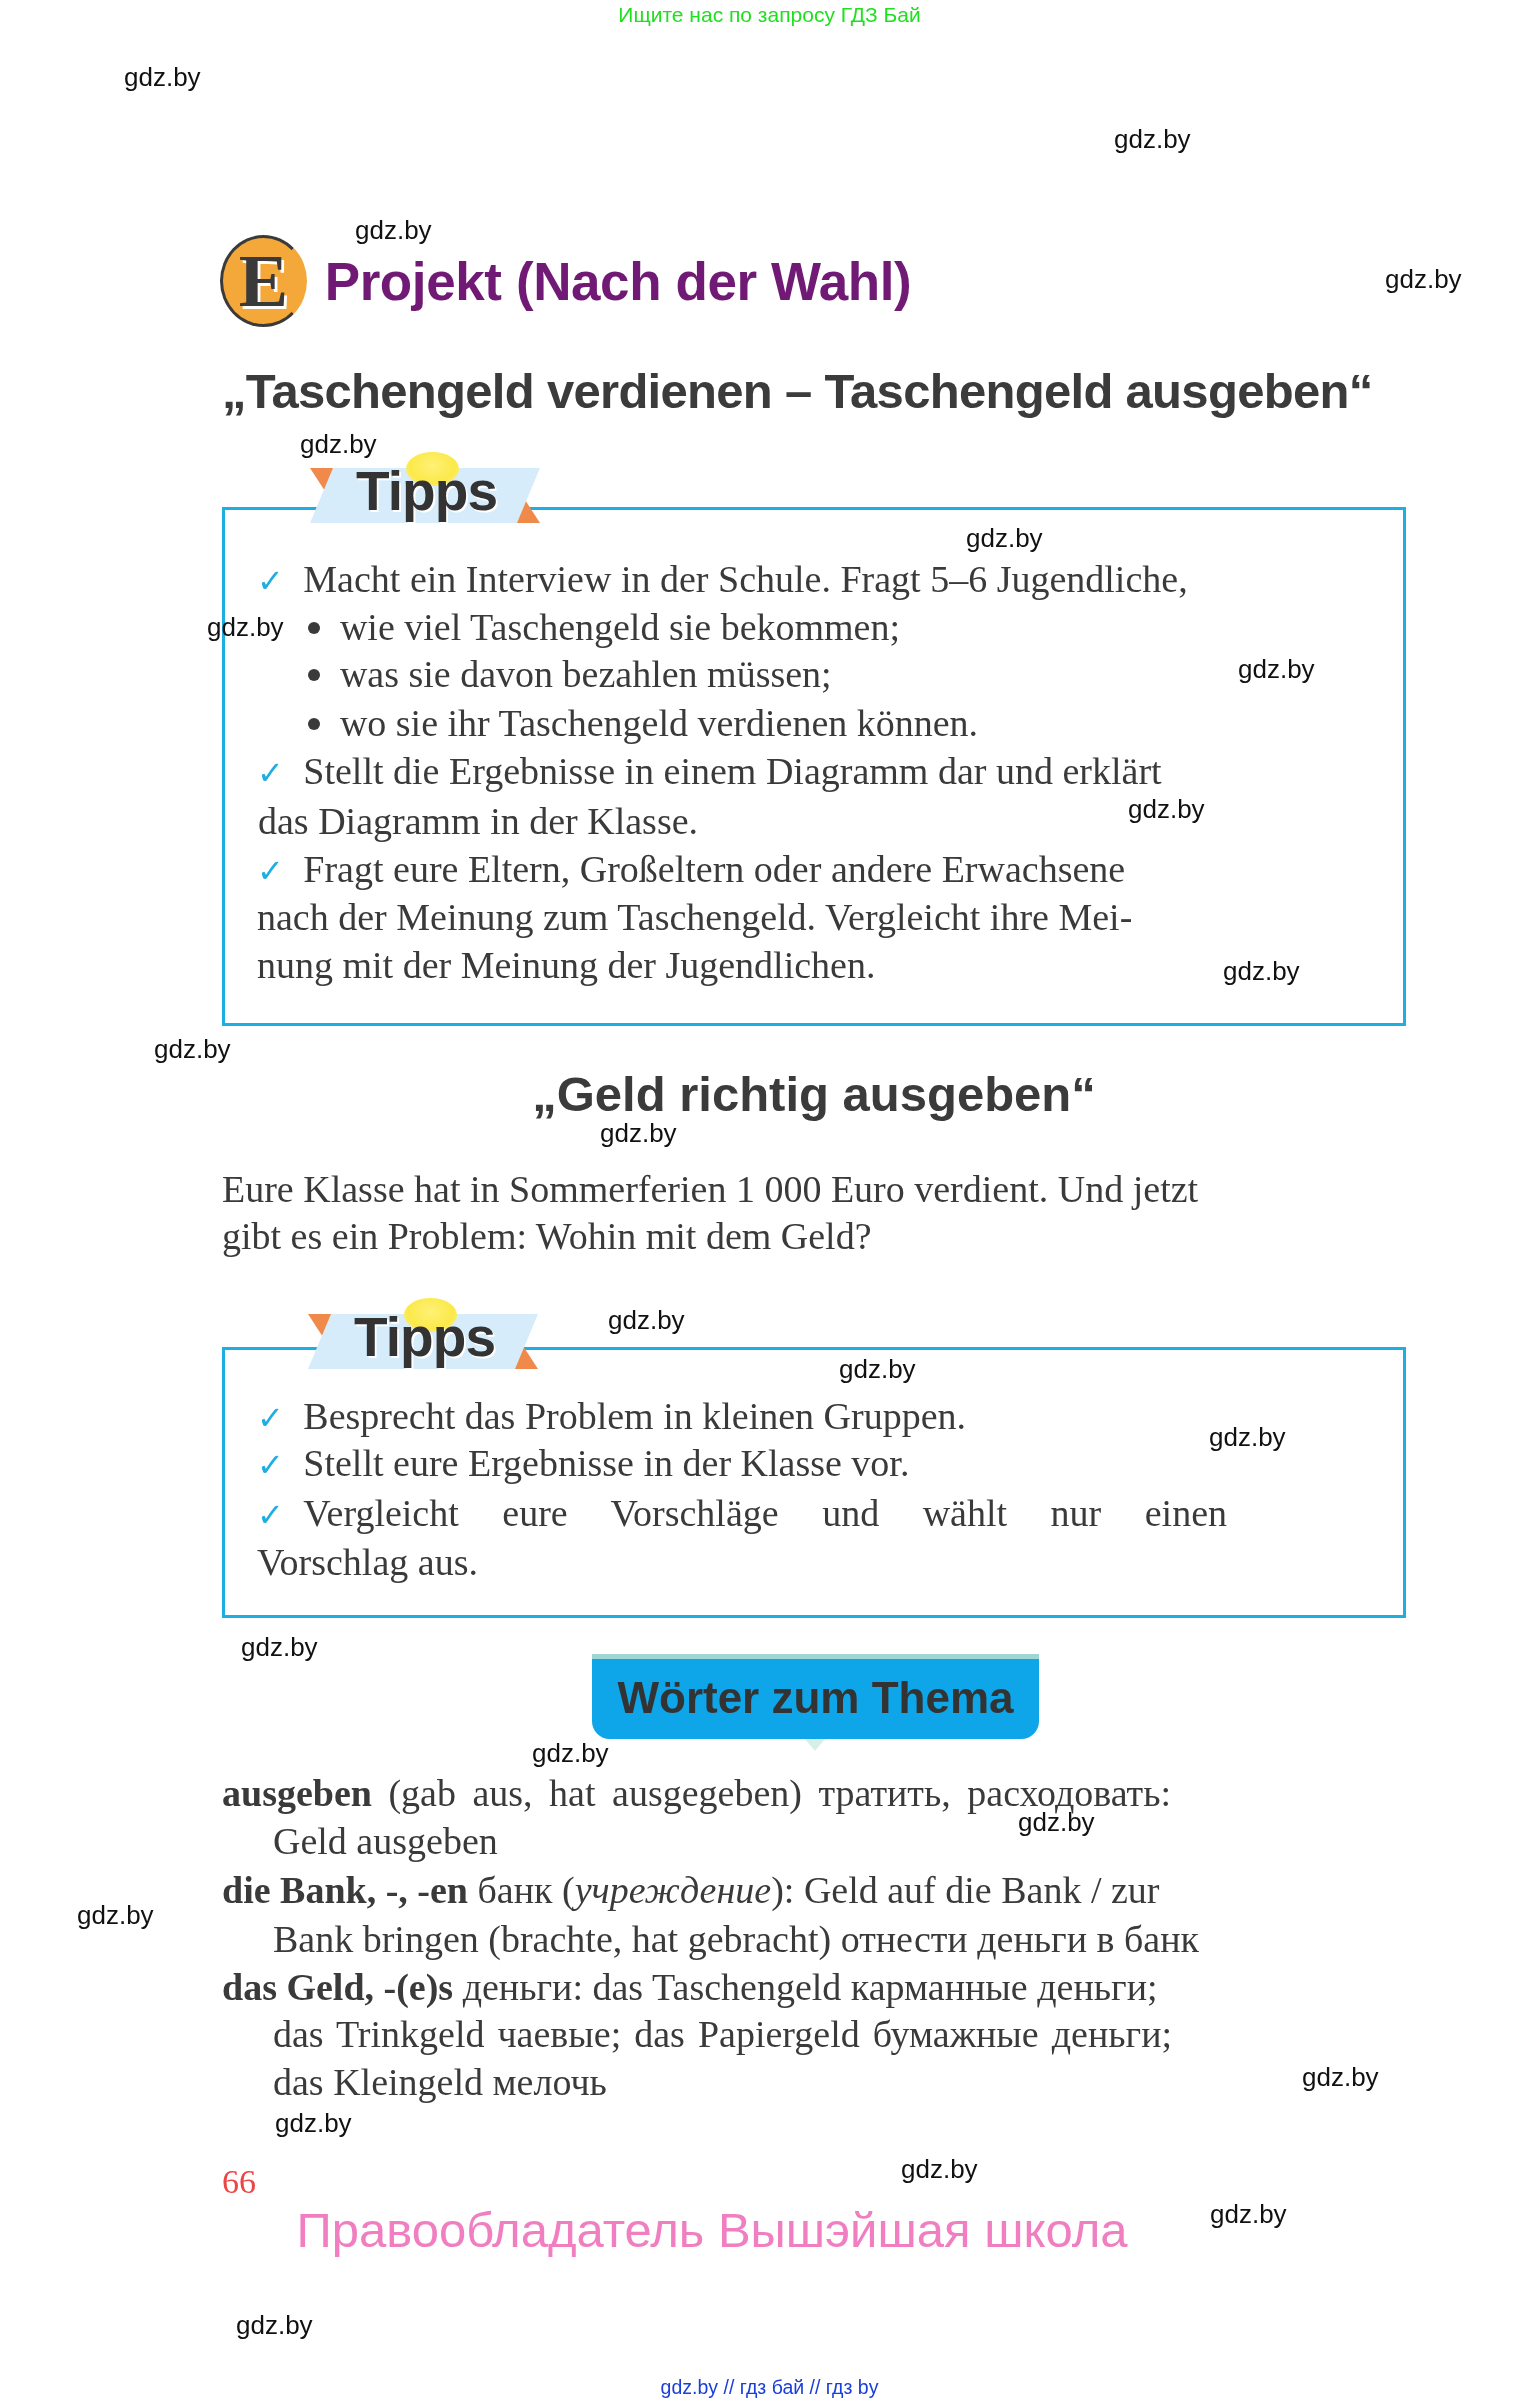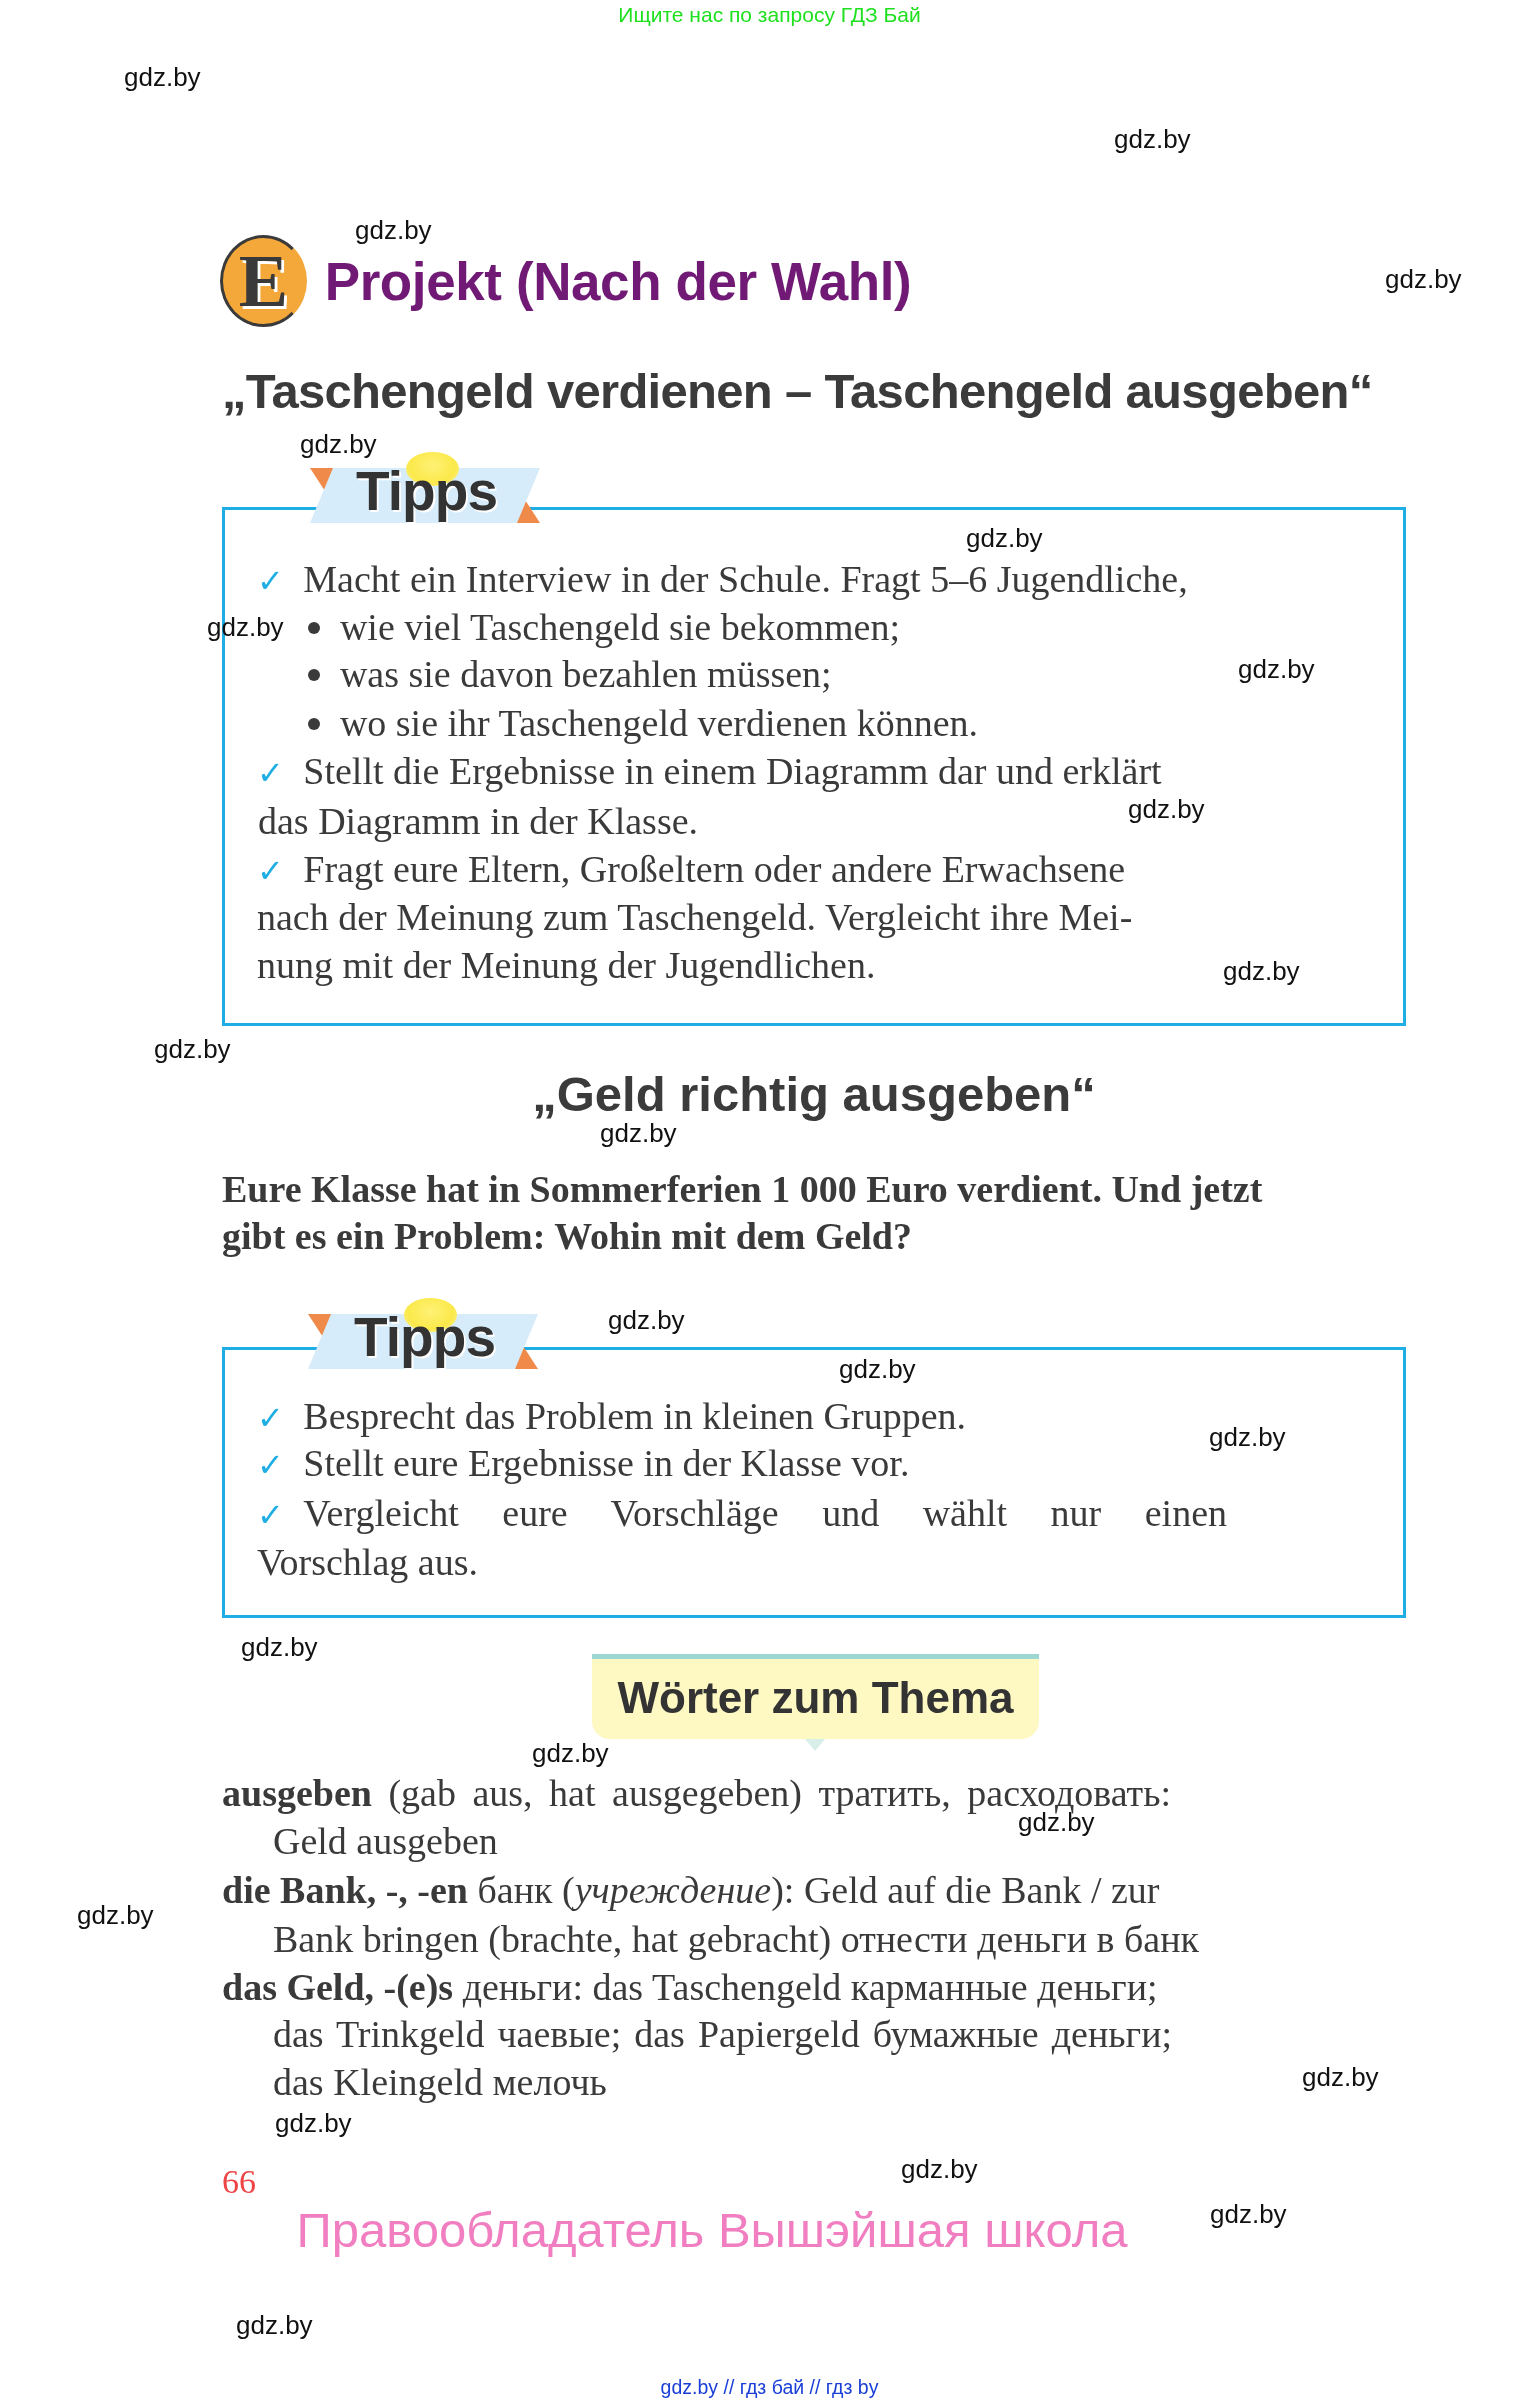--- a/index.html
+++ b/index.html
@@ -12,22 +12,22 @@
   .subtitle { position: absolute; left: 222px; top: 363px; width: 1192px; font-family: "Liberation Sans", sans-serif; font-weight: bold; font-size: 49px; color: #3b3b3b; white-space: nowrap; letter-spacing: -0.7px; }
   .section-title { position: absolute; left: 0; width: 1539px; text-align: center; font-family: "Liberation Sans", sans-serif; font-weight: bold; font-size: 49px; color: #3b3b3b; }
   .tipbox { position: absolute; left: 222px; width: 1184px; border: 3.5px solid #1eaee3; box-sizing: border-box; background: #fff; }
   .tips-label { position: absolute; width: 230px; height: 71px; }
   .tips-label .ribbon { position: absolute; left: 0; top: 16px; width: 230px; height: 55px; }
   .tips-label .sun { position: absolute; left: 96px; top: 0; width: 53px; height: 34px; border-radius: 50%; background: radial-gradient(ellipse at 50% 40%, #fff176 0%, #fbe94a 60%, #fdf3a0 100%); }
   .tips-label .txt { position: absolute; left: 46px; top: 7px; font-family: "Liberation Sans", sans-serif; font-weight: bold; font-size: 55px; color: #333; text-shadow: 1.8px 1.8px 0 #fff; letter-spacing: -0.9px; }
   .line { position: absolute; font-size: 38px; color: #3a3a3a; white-space: nowrap; }
   .check { color: #1eaee3; font-family: "DejaVu Sans", sans-serif; font-size: 32px; margin-right: 19.5px; }
   .bullet { display: inline-block; width: 12.4px; height: 12.4px; border-radius: 50%; background: #3a3a3a; margin: 0 19.5px 7px 0; vertical-align: middle; }
-  .para { position: absolute; left: 222px; width: 1184px; font-size: 38px; color: #3a3a3a; white-space: nowrap; font-weight: bold; }
-  .woerter { position: absolute; left: 592px; top: 1654px; width: 447px; height: 85px; background: #fef9c3; border-radius: 0 0 17.7px 17.7px; border-top: 5.3px solid #9ed6d3; box-sizing: border-box; }
+  .para { position: absolute; left: 222px; width: 1184px; font-size: 38px; color: #3a3a3a; white-space: nowrap; }
+  .woerter { position: absolute; left: 592px; top: 1654px; width: 447px; height: 85px; background: #0ea5e9; border-radius: 0 0 17.7px 17.7px; border-top: 5.3px solid #9ed6d3; box-sizing: border-box; }
   .woerter .notch { position: absolute; left: 213px; bottom: -12.4px; width: 0; height: 0; border-left: 10.6px solid transparent; border-right: 10.6px solid transparent; border-top: 12.4px solid #d8eee9; }
   .woerter .txt { position: absolute; left: 0; top: 14px; width: 100%; text-align: center; font-family: "Liberation Sans", sans-serif; font-weight: bold; font-size: 44px; color: #333; }
   .voc { position: absolute; left: 222px; width: 1184px; font-size: 38px; color: #3a3a3a; white-space: nowrap; }
   .voc.indent { left: 273px; width: 1133px; }
   .voc b { font-weight: bold; }
   .voc i { font-style: italic; }
   .pagenum { position: absolute; left: 222px; top: 2163px; font-size: 34px; color: #ef4444; }
   .pink { position: absolute; left: 0; top: 2202px; width: 1539px; text-align: center; font-family: "Liberation Sans", sans-serif; font-size: 49px; color: #f07ec0; padding-right: 115px; box-sizing: border-box; }
   .bottom-links { position: absolute; left: 0; top: 2376px; width: 1539px; text-align: center; font-family: "Liberation Sans", sans-serif; font-size: 19.5px; color: #1a3fd6; }
 </style>

